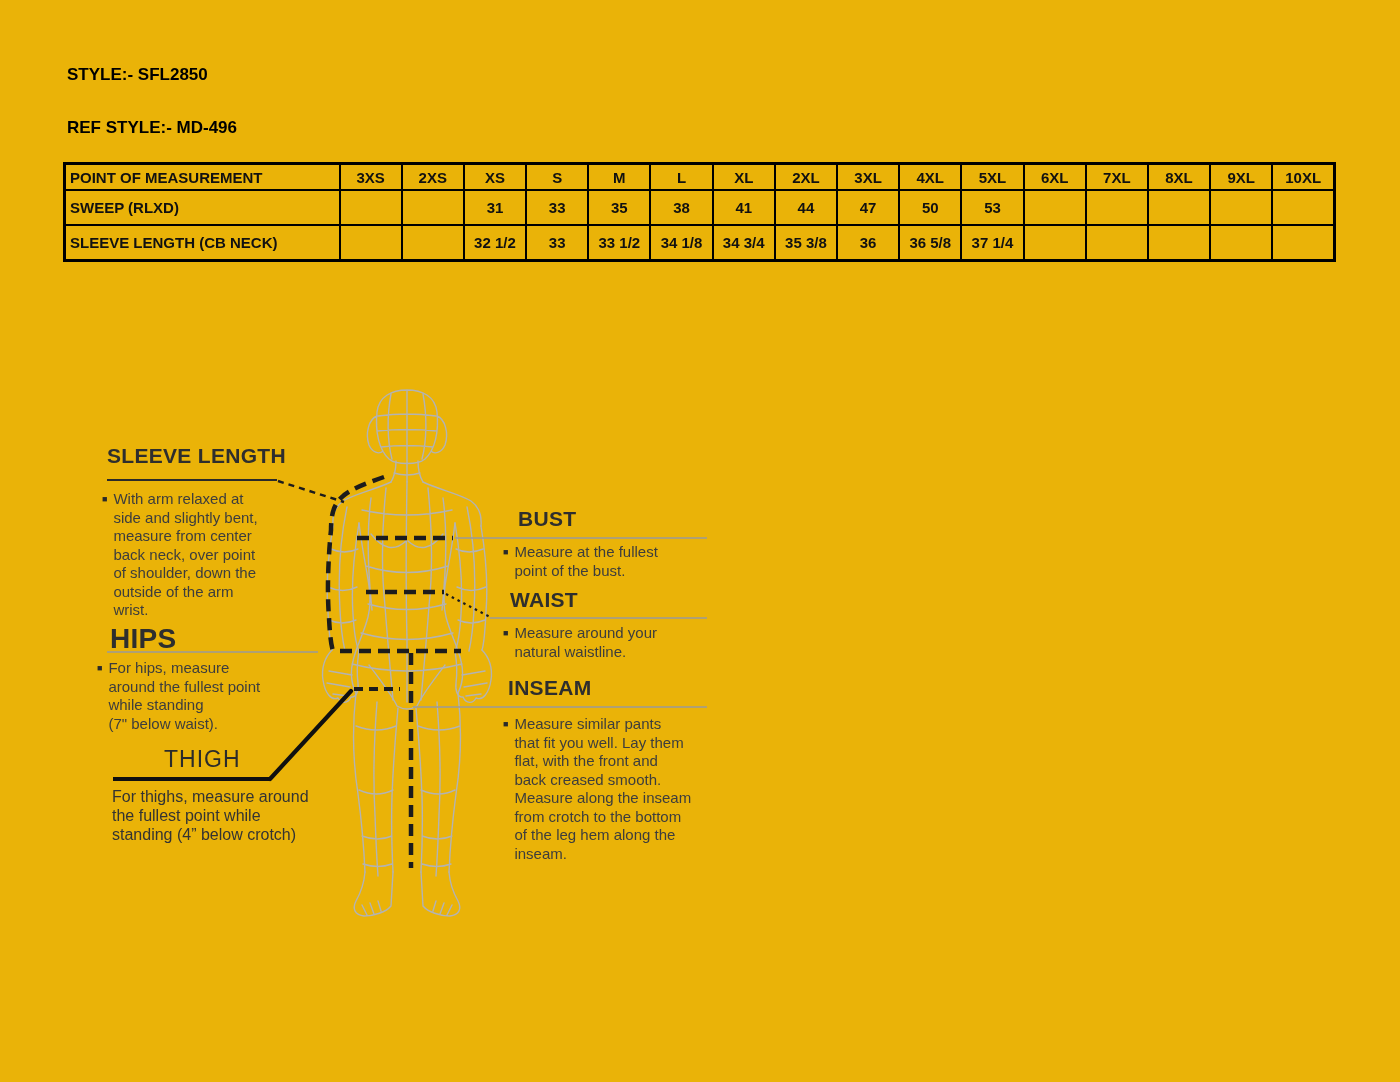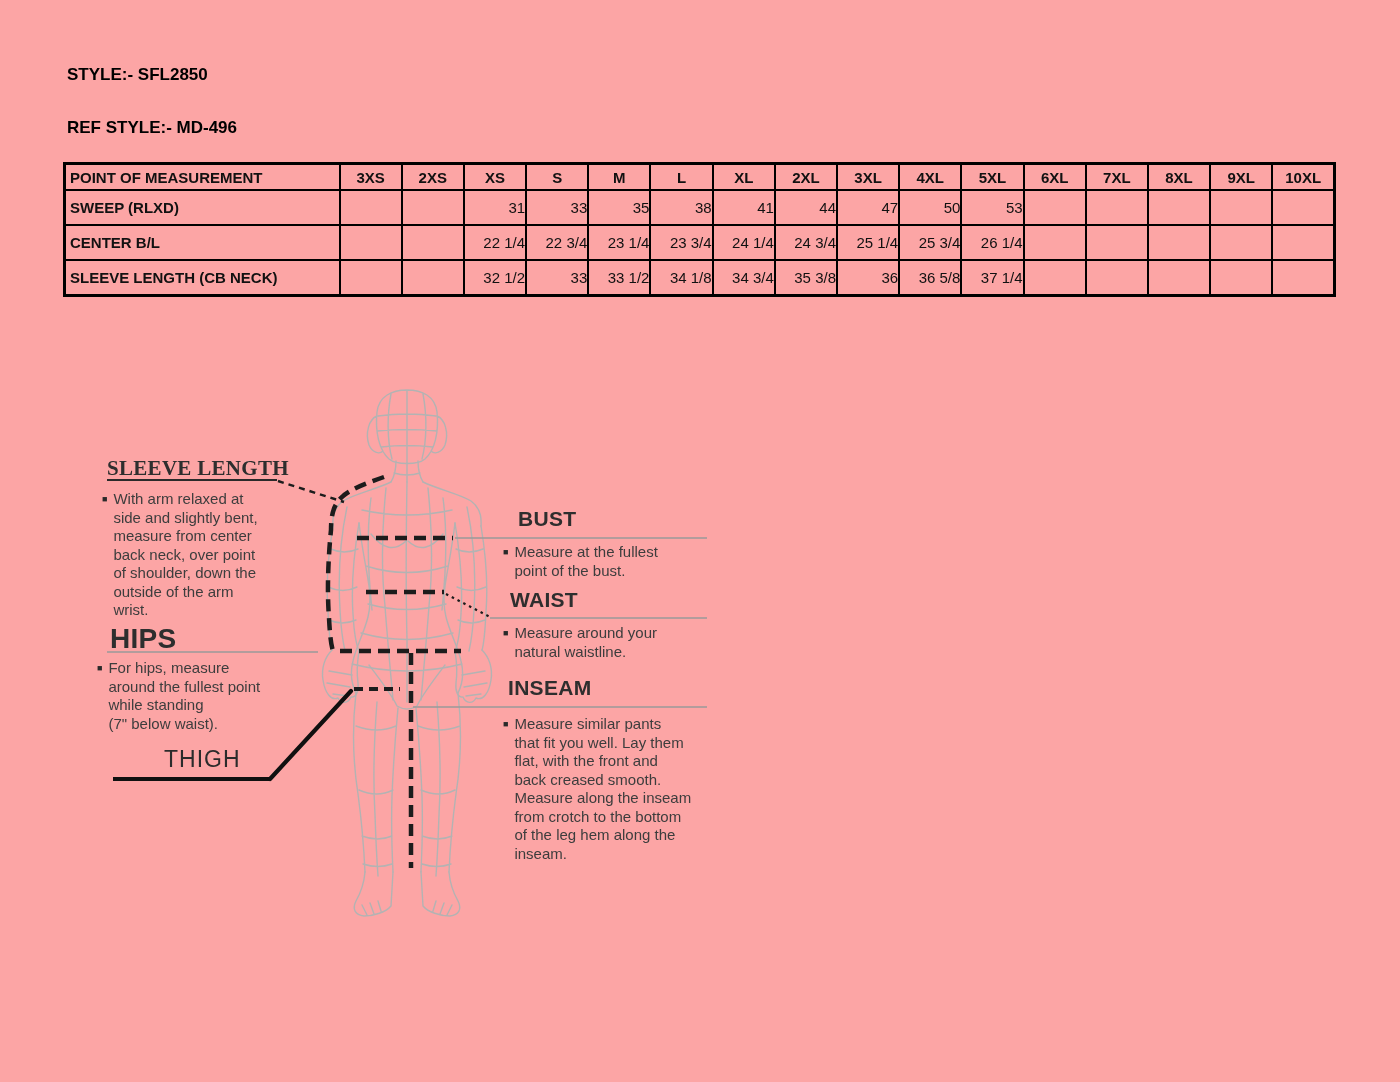--- a/index.html
+++ b/index.html
@@ -1,17 +1,17 @@
 <!DOCTYPE html>
 <html><head>
 <meta charset="utf-8">
 <style>
   html,body { margin:0; padding:0; background:#fff; }
   #page {
-    position:relative; width:1400px; height:1082px; background:#fca5a5;
+    position:relative; width:1400px; height:1082px; background:#eab308;
     font-family:"Liberation Sans", sans-serif; color:#111; overflow:hidden;
   }
   .abs { position:absolute; }
 
   
   .doc-label { font-weight:bold; font-size:17px; color:#000; white-space:nowrap; }
   #style-label { left:67px; top:65px; }
   #ref-style-label { left:67px; top:118px; }
 
   
@@ -21,40 +21,40 @@
     border:3px solid #000;
   }
   table[data-name="size-chart-table"] col { width:62.2px; }
   table[data-name="size-chart-table"] col.pom-col { width:275px; }
   table[data-name="size-chart-table"] th,
   table[data-name="size-chart-table"] td { border:2px solid #000; overflow:hidden; }
   table[data-name="size-chart-table"] th {
     height:24px; font-size:15px; font-weight:bold; text-align:center; padding:0;margin-left:19px;
   }
   table[data-name="size-chart-table"] td {
-    height:33px; font-size:15px; font-weight:normal; text-align:right; padding:0;
+    height:33px; font-size:15px; font-weight:bold; text-align:center; padding:0;
   }
   table[data-name="size-chart-table"] th.pom,
   table[data-name="size-chart-table"] td.pom {
     text-align:left; padding-left:4px; font-weight:bold;
   }
 
   
   #note-text { left:78px; top:334px; font-weight:bold; font-size:17.5px; color:#000; white-space:nowrap; }
 
   
   .diag-title { font-weight:bold; font-size:21px; color:#2e2e2e; letter-spacing:0.3px; white-space:nowrap; }
   #hips-title { font-size:28px; }
   #thigh-title { font-weight:normal; font-size:23px; letter-spacing:1px; color:#2b2b2b; }
   .diag-desc { display:flex; gap:6px; font-size:15px; line-height:18.5px; color:#3d3d3d; }
   .diag-desc .txt { white-space:pre-line; }
   .bullet { font-size:9px; line-height:9px; margin-top:5px; color:#2a2a2a; flex:0 0 auto; }
   #thigh-desc { font-size:16px; line-height:19px; color:#333; }
 
-  #sleeve-title  { left:107px; top:456px;font-family:Liberation Serif, serif; }
+  #sleeve-title  { left:107px; top:444px; }
   #sleeve-desc   { left:102px; top:490px; width:200px; }
   #hips-title    { left:110px; top:623px; }
   #hips-desc     { left:97px;  top:659px; width:210px; }
   #thigh-title   { left:116px; top:746px;margin-left:48px; }
   #thigh-desc    { left:112px; top:787px; width:220px; }
   #bust-title    { left:510px; top:507px;margin-left:8px; }
   #bust-desc     { left:503px; top:543px; width:210px; }
   #waist-title   { left:510px; top:588px; }
   #waist-desc    { left:503px; top:624px; width:210px; }
   #inseam-title  { left:508px; top:676px; }
@@ -126,39 +126,20 @@
             <td data-name="measurement-cell">47</td>
             <td data-name="measurement-cell">50</td>
             <td data-name="measurement-cell">53</td>
             <td data-name="measurement-cell"></td>
             <td data-name="measurement-cell"></td>
             <td data-name="measurement-cell"></td>
             <td data-name="measurement-cell"></td>
             <td data-name="measurement-cell"></td>
           </tr>
           <tr data-name="table-row">
-            <td class="pom" data-name="row-label">CENTER B/L</td>
-            <td data-name="measurement-cell"></td>
-            <td data-name="measurement-cell"></td>
-            <td data-name="measurement-cell">22 1/4</td>
-            <td data-name="measurement-cell">22 3/4</td>
-            <td data-name="measurement-cell">23 1/4</td>
-            <td data-name="measurement-cell">23 3/4</td>
-            <td data-name="measurement-cell">24 1/4</td>
-            <td data-name="measurement-cell">24 3/4</td>
-            <td data-name="measurement-cell">25 1/4</td>
-            <td data-name="measurement-cell">25 3/4</td>
-            <td data-name="measurement-cell">26 1/4</td>
-            <td data-name="measurement-cell"></td>
-            <td data-name="measurement-cell"></td>
-            <td data-name="measurement-cell"></td>
-            <td data-name="measurement-cell"></td>
-            <td data-name="measurement-cell"></td>
-          </tr>
-          <tr data-name="table-row">
             <td class="pom" data-name="row-label">SLEEVE LENGTH (CB NECK)</td>
             <td data-name="measurement-cell"></td>
             <td data-name="measurement-cell"></td>
             <td data-name="measurement-cell">32 1/2</td>
             <td data-name="measurement-cell">33</td>
             <td data-name="measurement-cell">33 1/2</td>
             <td data-name="measurement-cell">34 1/8</td>
             <td data-name="measurement-cell">34 3/4</td>
             <td data-name="measurement-cell">35 3/8</td>
             <td data-name="measurement-cell">36</td>
@@ -280,20 +261,25 @@
   <div class="abs diag-title" id="hips-title" data-name="hips-title">HIPS</div>
   <div class="abs diag-desc" id="hips-desc" data-name="hips-description">
     <span class="bullet" data-name="bullet-icon">■</span>
     <span class="txt">For hips, measure
 around the fullest point
 while standing
 (7" below waist).</span>
   </div>
 
   <div class="abs diag-title" id="thigh-title" data-name="thigh-title">THIGH</div>
+  <div class="abs diag-desc" id="thigh-desc" data-name="thigh-description">
+    <span class="txt">For thighs, measure around
+the fullest point while
+standing (4” below crotch)</span>
+  </div>
 
   <div class="abs diag-title" id="bust-title" data-name="bust-title">BUST</div>
   <div class="abs diag-desc" id="bust-desc" data-name="bust-description">
     <span class="bullet" data-name="bullet-icon">■</span>
     <span class="txt">Measure at the fullest
 point of the bust.</span>
   </div>
 
   <div class="abs diag-title" id="waist-title" data-name="waist-title">WAIST</div>
   <div class="abs diag-desc" id="waist-desc" data-name="waist-description">

